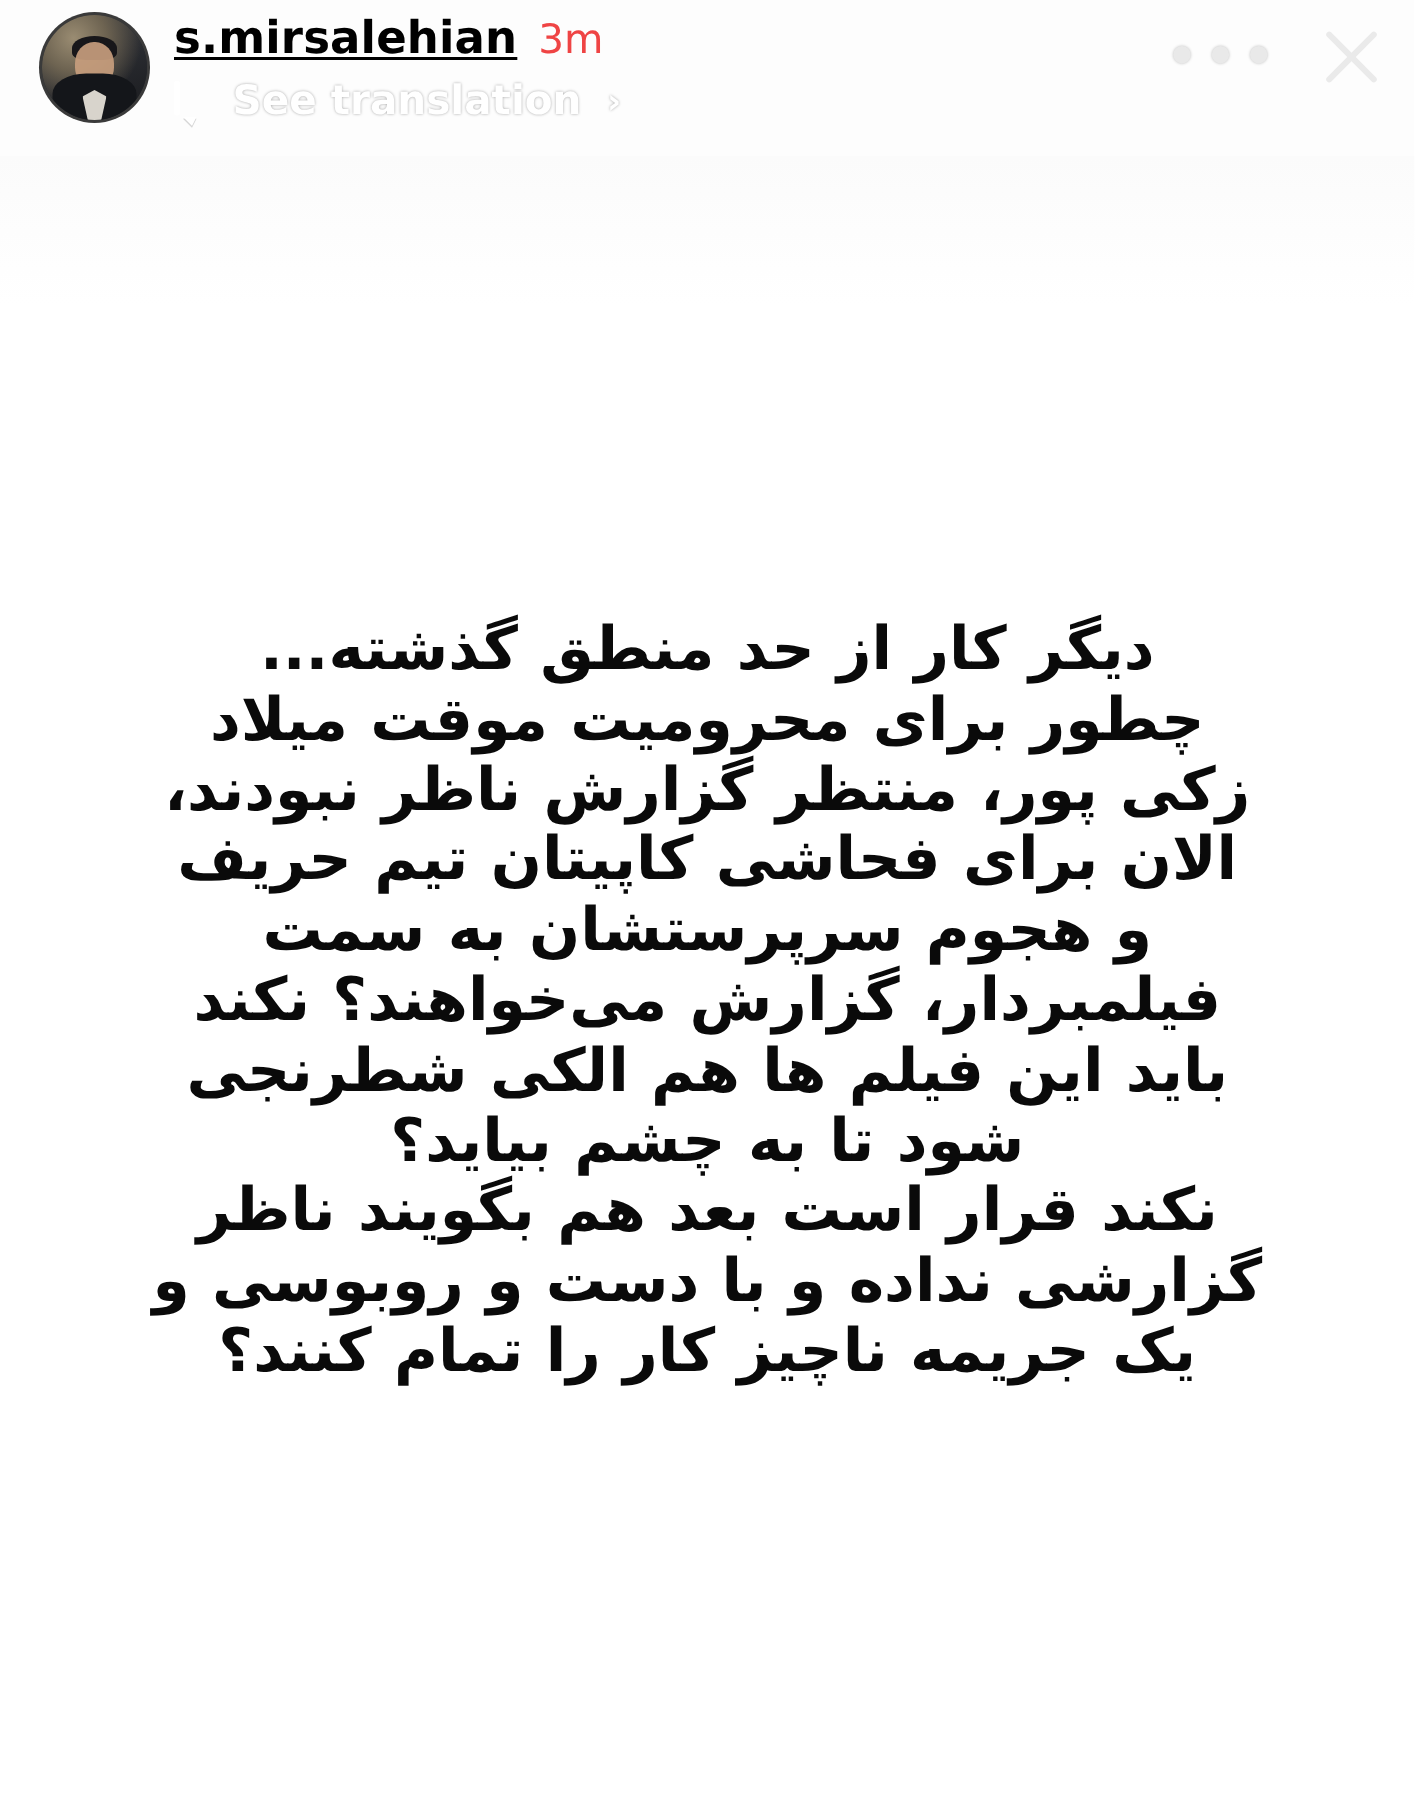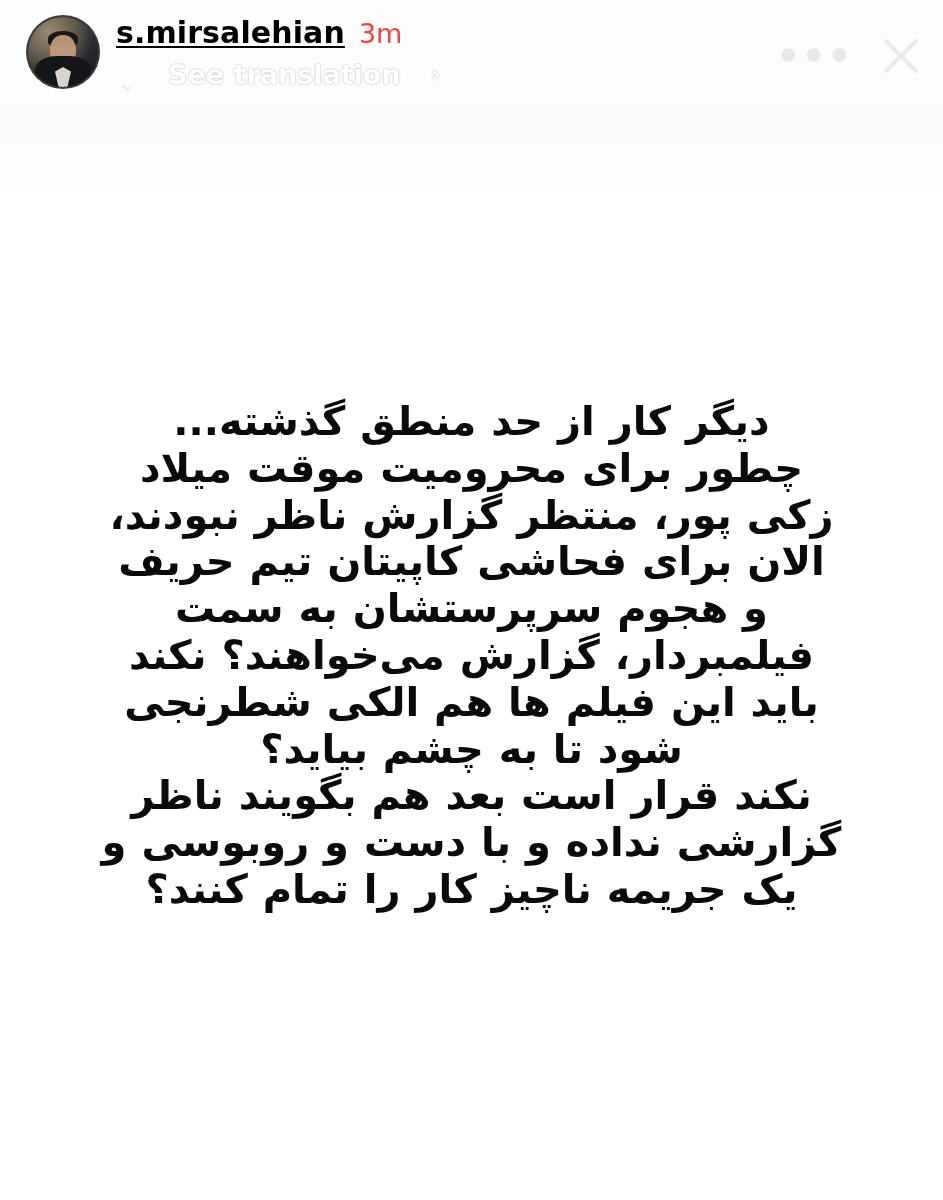--- a/index.html
+++ b/index.html
@@ -18,21 +18,21 @@
   
   .story-header {
     position: absolute;
     top: 0;
     left: 0;
     width: 943px;
     height: 96px;
     box-sizing: border-box;
     padding: 6px 14px 0 26px;
     display: flex;
-    align-items: center;
+    align-items: flex-start;
     z-index: 5;
   }
 
   .avatar-wrap {
     width: 74px;
     height: 74px;
     flex: 0 0 auto;
     border-radius: 50%;
     padding: 2px;
     box-sizing: border-box;
@@ -117,21 +117,21 @@
     text-decoration-thickness: 2px;
   }
   .timestamp {
     font-size: 27px;
     font-weight: 400;
     color: #ef4444;
   }
   .line-2 {
     display: flex;
     align-items: center;
-    gap: 24px;
+    gap: 11px;
     margin-top: 9px;
   }
   .translate-bubble {
     width: 28px;
     height: 24px;
     position: relative;
     flex: 0 0 auto;
   }
   .translate-bubble .b {
     width: 28px;
@@ -221,21 +221,21 @@
     left: 0;
     width: 943px;
     height: 100px;
     background: linear-gradient(to bottom, #fbfbfb, #ffffff);
     z-index: 1;
   }
 
   
   .story-body {
     position: absolute;
-    top: 398px;
+    top: 410px;
     left: 0;
     width: 943px;
     padding: 0 100px;
     box-sizing: border-box;
     z-index: 3;
   }
   .story-text {
     direction: rtl;
     text-align: center;
     color: #0a0a0a;

